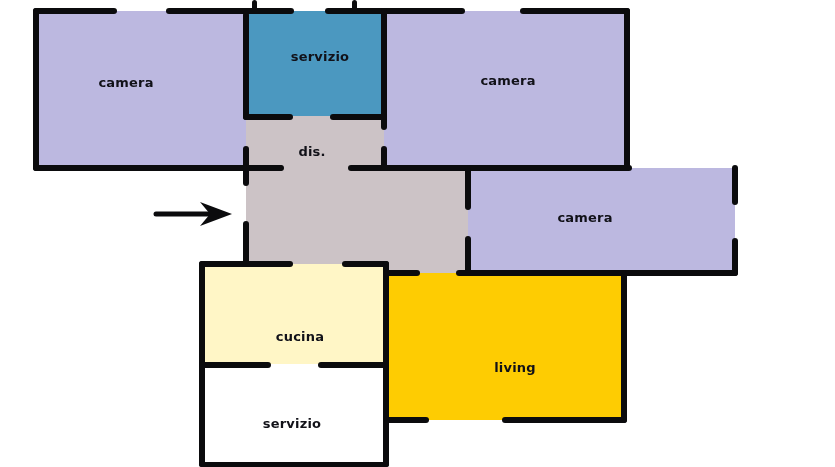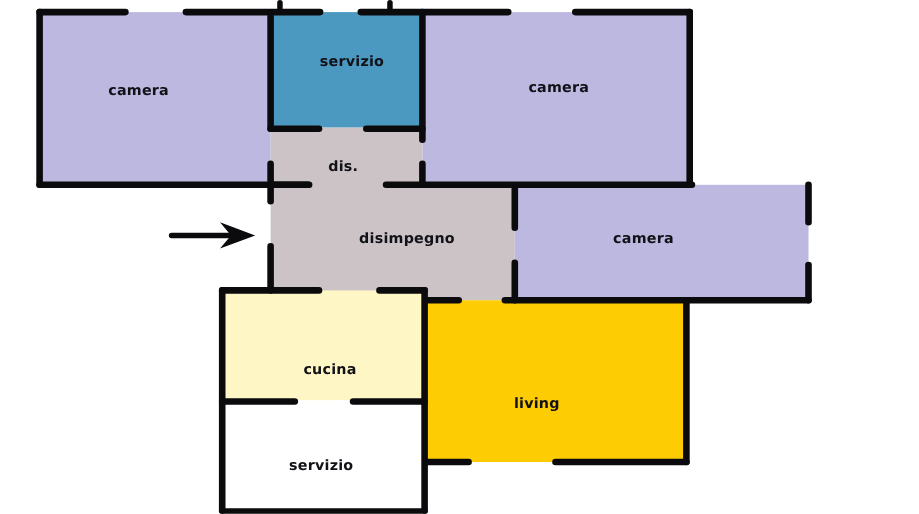--- a/index.html
+++ b/index.html
@@ -79,23 +79,22 @@
 
   <div class="wall" style="left:621px;top:273px;width:6px;height:150px;"></div>
 
   <div class="wall" style="left:384px;top:417px;width:45px;height:6px;"></div>
   <div class="wall" style="left:502px;top:417px;width:125px;height:6px;"></div>
 
   <div class="label" style="left:76px;top:72px;width:100px;">camera</div>
   <div class="label" style="left:270px;top:46px;width:100px;">servizio</div>
   <div class="label" style="left:458px;top:70px;width:100px;">camera</div>
   <div class="label" style="left:282px;top:141px;width:60px;">dis.</div>
-  <div class="label" style="left:305px;top:207px;width:130px;">disimpegno</div>
   <div class="label" style="left:535px;top:207px;width:100px;">camera</div>
   <div class="label" style="left:250px;top:326px;width:100px;">cucina</div>
-  <div class="label" style="left:438px;top:357px;width:100px;">living</div>
+  <div class="label" style="left:465px;top:357px;width:100px;">living</div>
   <div class="label" style="left:242px;top:413px;width:100px;">servizio</div>
 
   <svg class="arrow" style="left:152px;top:200px;" width="82" height="28" viewBox="0 0 82 28">
     <line x1="4" y1="14" x2="64" y2="14" stroke="#0b0b0d" stroke-width="5" stroke-linecap="round"></line>
     <polygon points="48,2 80,14 48,26 58,14" fill="#0b0b0d"></polygon>
   </svg>
 </div>
 
 </body></html>

